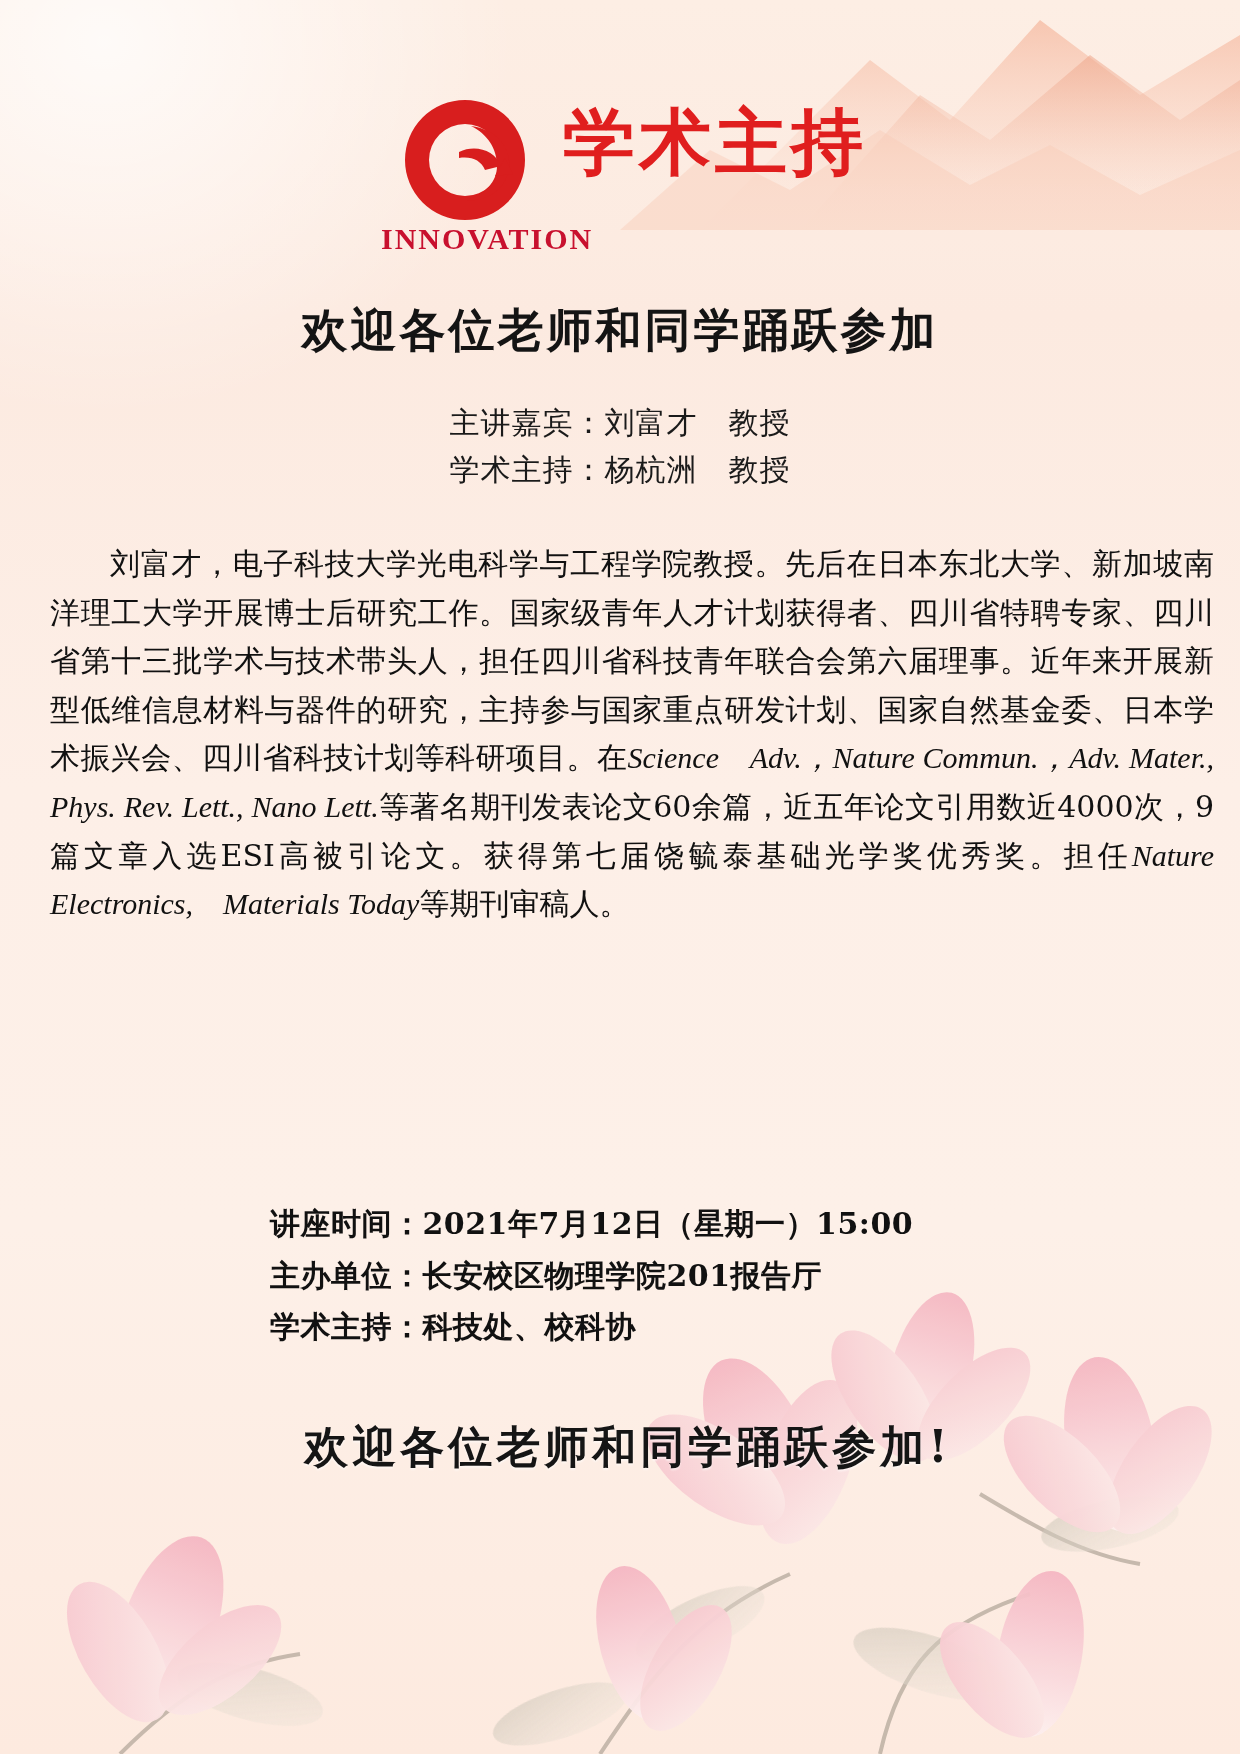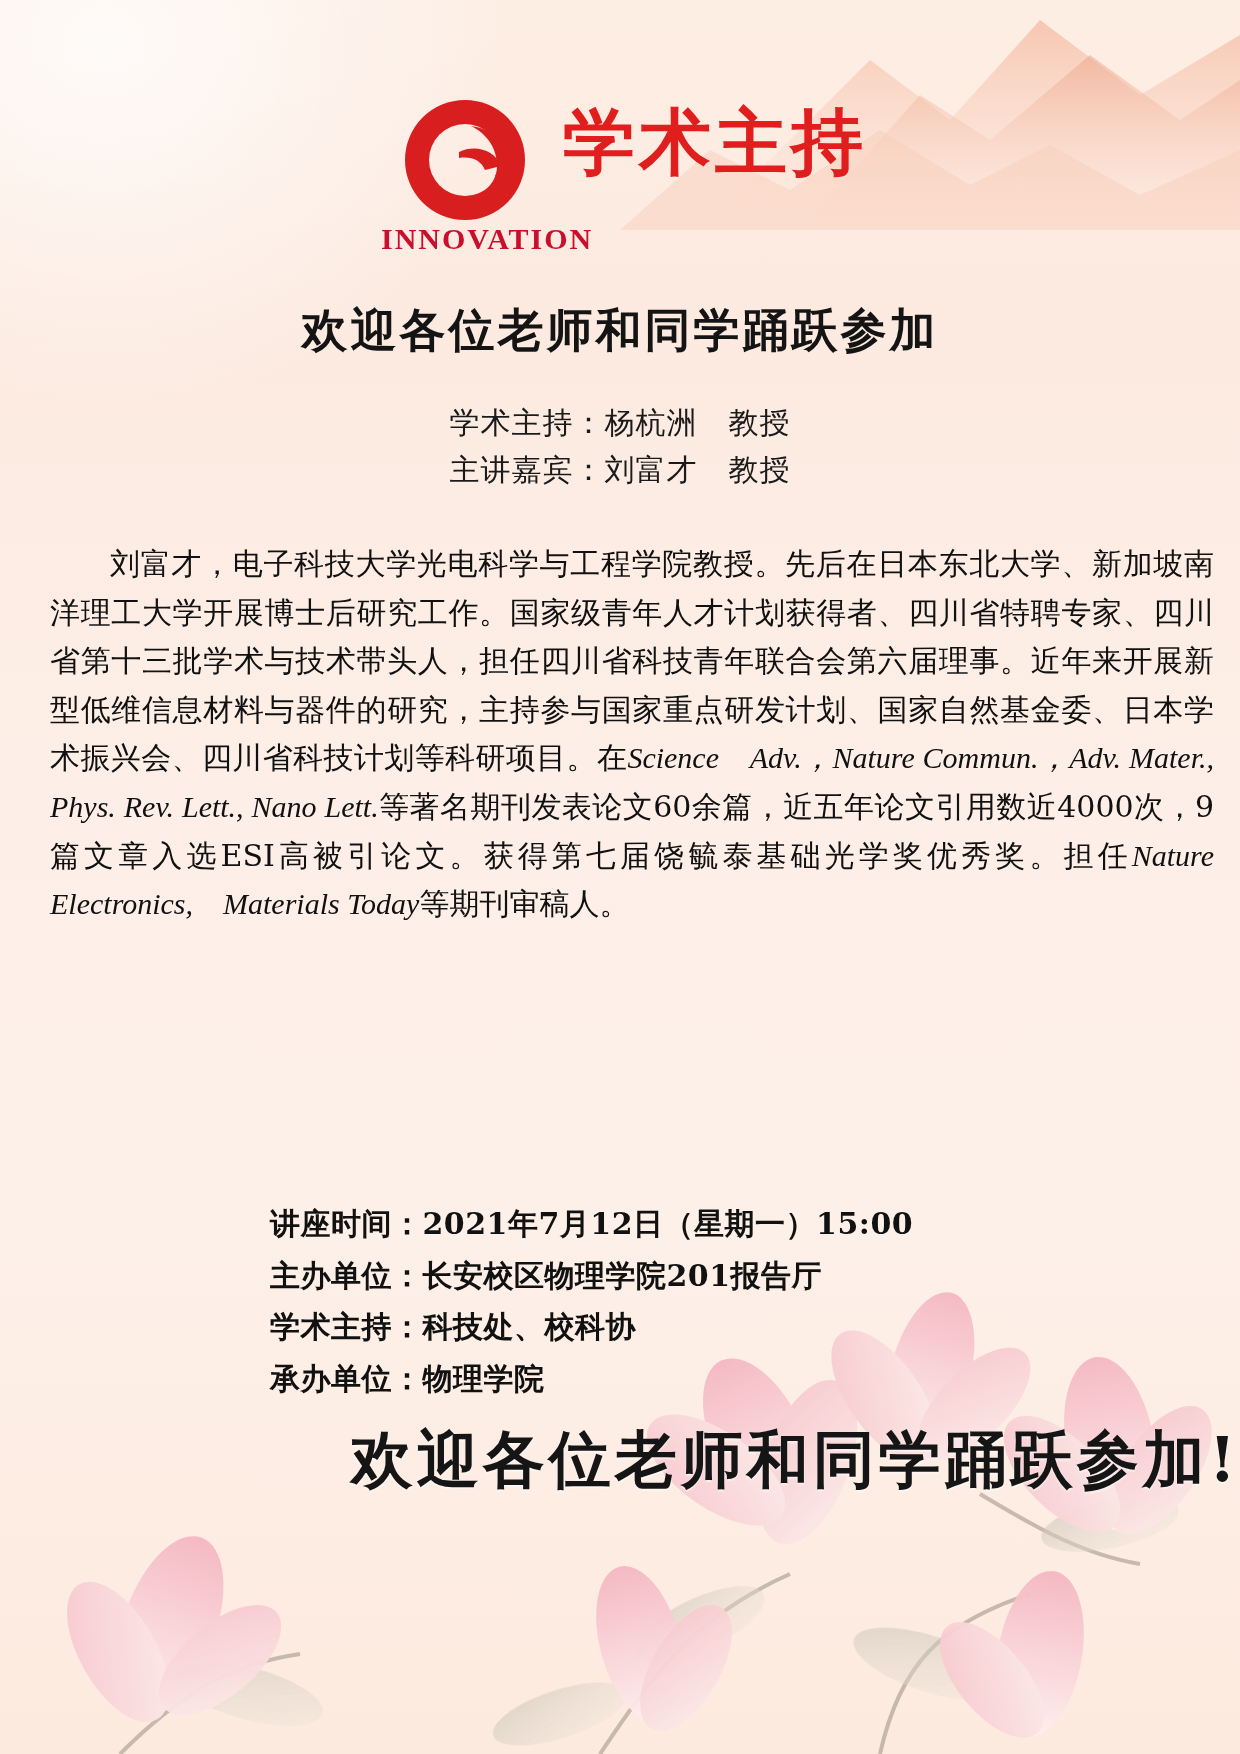--- a/index.html
+++ b/index.html
@@ -153,23 +153,23 @@
     color: #111;
     line-height: 1.72;
   }
   .info-row { white-space: nowrap; letter-spacing: 0.5px; }
 
   
   .welcome {
     position: absolute;
     top: 1418px;
     left: 16px; right: 0;
-    text-align: right;
-    font-family: "DejaVu Serif", serif;
-    font-size: 62px;
+    text-align: center;
+    font-family: "DejaVu Serif", serif;
+    font-size: 44px;
     font-weight: 700;
     color: #151515;
     letter-spacing: 4px;
     text-shadow: 0 2px 2px rgba(255,255,255,0.55);
   }
 </style>
 </head>
 <body>
 
 <div class="poster">
@@ -202,31 +202,30 @@
       <div class="logo-word">INNOVATION</div>
     </div>
     <div class="title-block">
       <span class="forum-title">学术主持</span>
     </div>
   </div>
 
   <div class="talk-title">欢迎各位老师和同学踊跃参加</div>
 
   <div class="speakers">
+    <div>主讲嘉宾：刘富才　教授</div>
     <div>学术主持：杨杭洲　教授</div>
-    <div>主讲嘉宾：刘富才　教授</div>
   </div>
 
   <div class="bio"><span>刘富才，电子科技大学光电科学与工程学院教授。先后在日本东北大学、新加坡南洋理工大学开展博士后研究工作。国家级青年人才计划获得者、四川省特聘专家、四川省第十三批学术与技术带头人，担任四川省科技青年联合会第六届理事。近年来开展新型低维信息材料与器件的研究，主持参与国家重点研发计划、国家自然基金委、日本学术振兴会、四川省科技计划等科研项目。在</span><i>Science　Adv.，Nature Commun.，Adv. Mater., Phys. Rev. Lett., Nano Lett.</i><span>等著名期刊发表论文60余篇，近五年论文引用数近4000次，9篇文章入选ESI高被引论文。获得第七届饶毓泰基础光学奖优秀奖。担任</span><i>Nature　Electronics,　Materials Today</i><span>等期刊审稿人。</span></div>
 
   <div class="info">
     <div class="info-row">讲座时间：2021年7月12日（星期一）15:00</div>
     <div class="info-row">主办单位：长安校区物理学院201报告厅</div>
     <div class="info-row">学术主持：科技处、校科协</div>
-    <div class="info-row">承办单位：物理学院</div>
   </div>
 
   <svg class="bottom-flowers" viewBox="0 0 1240 560" preserveAspectRatio="none">
     <defs>
       <linearGradient id="pet" x1="0" y1="0" x2="0" y2="1">
         <stop offset="0%" stop-color="#f5b7c2"></stop>
         <stop offset="100%" stop-color="#fdf0ee"></stop>
       </linearGradient>
       <linearGradient id="pet2" x1="0" y1="0" x2="1" y2="1">
         <stop offset="0%" stop-color="#f7c6cd"></stop>

